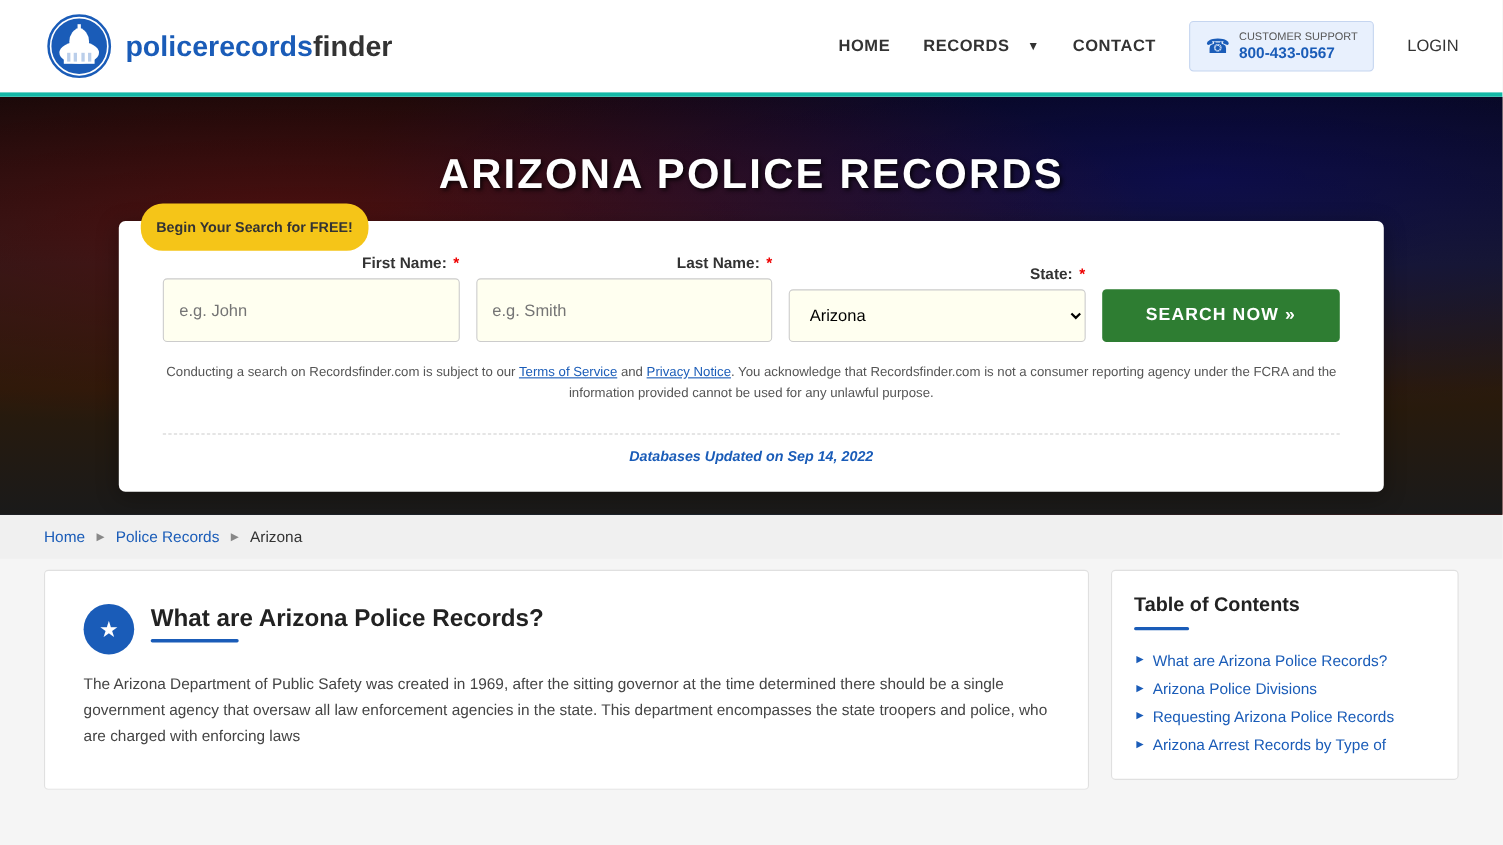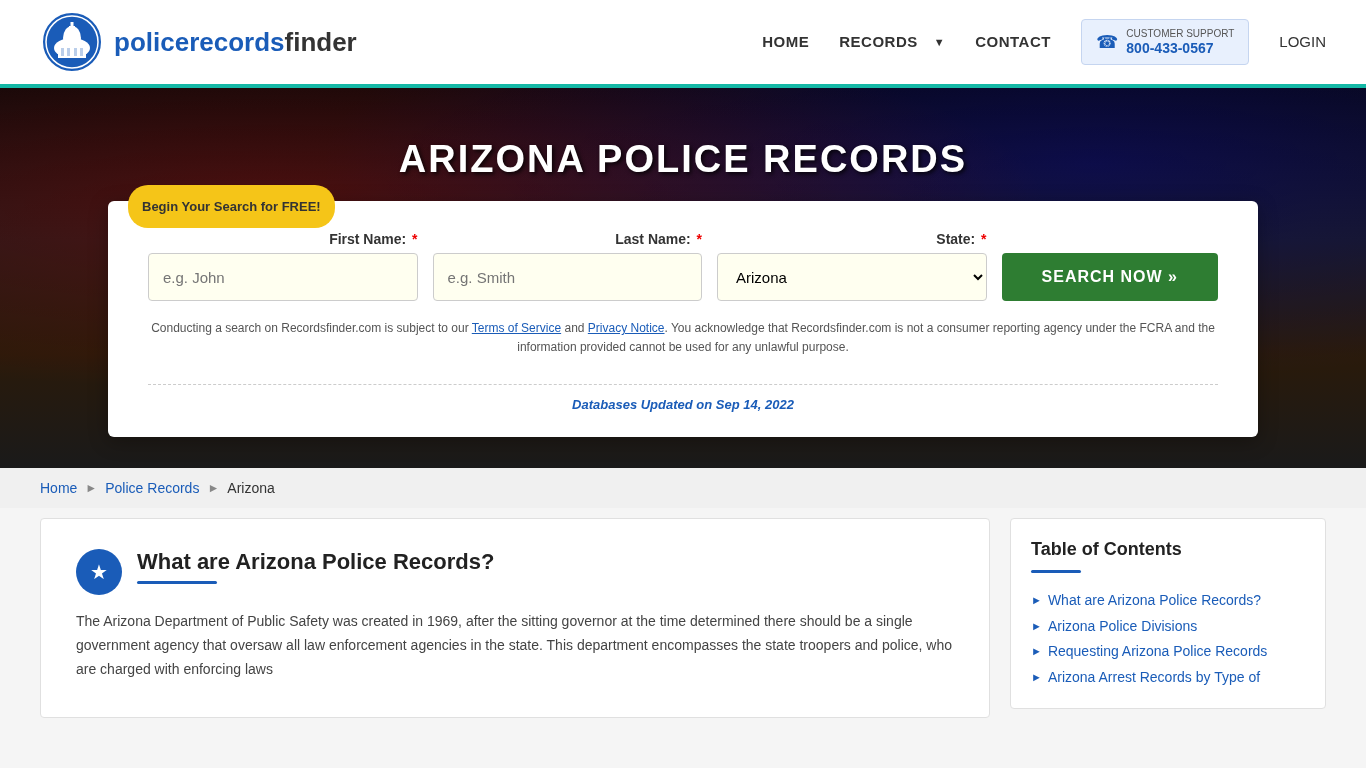--- a/index.html
+++ b/index.html
@@ -149,21 +149,21 @@
     }
     .field-group.name-field { flex: 1; }
     .field-group.state-field { flex: 1; }
     .field-label {
       font-size: 14px;
       font-weight: 600;
       color: #333;
     }
     .required { color: #e00; margin-left: 2px; }
     .text-input {
-      padding: 18px 14px;
+      padding: 28px 14px;
       border: 1px solid #ccc;
       border-radius: 4px;
       font-size: 15px;
       background: #fffff0;
       color: #aaa;
       height: 48px;
       width: 100%;
     }
     .state-select {
       padding: 10px 14px;

